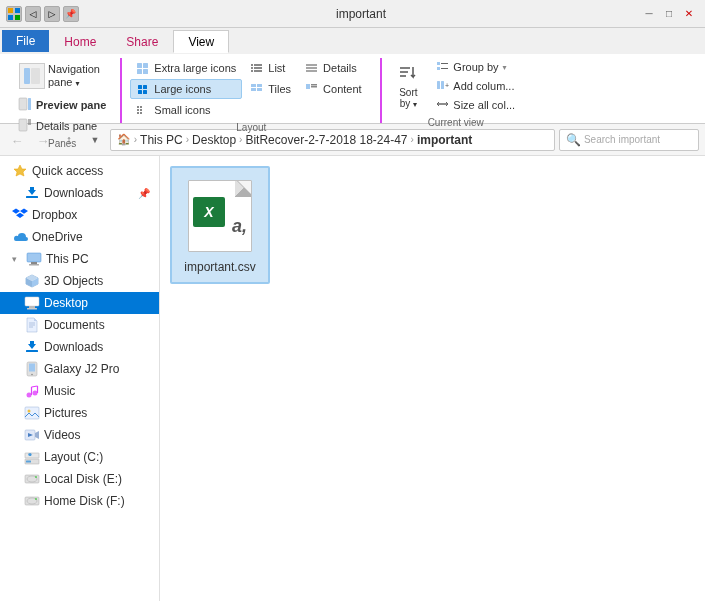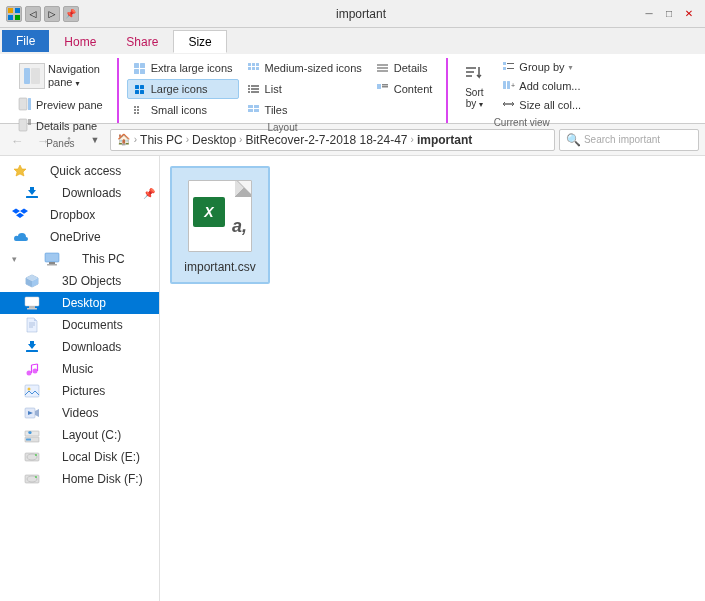--- a/index.html
+++ b/index.html
@@ -66,21 +66,21 @@
 
     
     .main { display: flex; height: calc(601px - 28px - 26px - 70px - 32px); }
 
     
     .sidebar {
       width: 160px; background: #fff; border-right: 1px solid #e0e0e0;
       overflow-y: auto; padding: 4px 0; flex-shrink: 0;
     }
     .sidebar-item {
-      display: flex; align-items: center; gap: 22px; padding: 3px 8px 3px 12px;
+      display: flex; align-items: center; gap: 4px; padding: 3px 8px 3px 12px;
       font-size: 12px; color: #333; cursor: pointer; white-space: nowrap;
     }
     .sidebar-item.selected { background: #0078d7; color: #fff; }
     .sidebar-icon { width: 16px; height: 16px; flex-shrink: 0; display: flex; align-items: center; justify-content: center; }
     .sidebar-indent { padding-left: 24px; }
     .pin-icon { margin-left: auto; font-size: 10px; color: #666; }
 
     
     .file-area { flex: 1; background: #fff; padding: 10px; overflow: auto; }
     .file-item {
@@ -145,40 +145,40 @@
     <div class="title-bar-btn">─</div>
     <div class="title-bar-btn">□</div>
     <div class="title-bar-btn" style="color:#c00;">✕</div>
   </div>
 </div>
 
 <div class="ribbon-tabs">
   <div class="ribbon-tab file">File</div>
   <div class="ribbon-tab">Home</div>
   <div class="ribbon-tab">Share</div>
-  <div class="ribbon-tab active">Size</div>
+  <div class="ribbon-tab active">View</div>
 </div>
 
 <div class="ribbon" style="height:70px; padding:4px 4px 0;">
 
   <div class="ribbon-group" style="align-items:center;">
     <div class="ribbon-group-content" style="flex-direction:column; align-items:flex-start; gap:1px; flex:1; justify-content:center;">
       <div class="ribbon-large-btn" style="flex-direction:row; gap:3px; min-width:80px;">
         <span style="display:inline-block; width:26px; height:26px; background:#f0f0f0; border:1px solid #ccc; display:flex; align-items:center; justify-content:center; flex-shrink:0;">
           <svg width="18" height="18" viewBox="0 0 18 18">
               <rect x="1" y="1" width="6" height="16" fill="#a0c8f0" rx="1"></rect>
               <rect x="8" y="1" width="9" height="16" fill="#e0e0e0" rx="1"></rect>
             </svg>
         </span>
         <div style="display:flex; flex-direction:column; align-items:flex-start;">
           <span style="font-size:11px; line-height:1.2;">Navigation</span>
           <span style="font-size:11px; line-height:1.2;">pane <span style="font-size:8px;">▾</span></span>
         </div>
       </div>
-      <div class="ribbon-btn" style="padding:1px 5px;">
+      <div class="ribbon-btn" style="padding:1px 5px;font-weight:bold;">
         <span>
           <svg width="14" height="14" viewBox="0 0 14 14">
               <rect x="1" y="1" width="8" height="12" fill="#e0e0e0" rx="1" stroke="#aaa" stroke-width="0.5"></rect>
               <rect x="10" y="1" width="3" height="12" fill="#a0c8f0" rx="0.5"></rect>
             </svg>
         </span>
         <span>Preview pane</span>
       </div>
       <div class="ribbon-btn" style="padding:1px 5px;">
         <span>
@@ -228,33 +228,20 @@
                 <rect x="1" y="5" width="2" height="2" fill="#888"></rect>
                 <rect x="4" y="5" width="2" height="2" fill="#888"></rect>
                 <rect x="1" y="8" width="2" height="2" fill="#888"></rect>
                 <rect x="4" y="8" width="2" height="2" fill="#888"></rect>
               </svg>
           </span>
           <span>Small icons</span>
         </div>
       </div>
       <div style="display:flex; flex-direction:column; gap:1px; margin-right:2px;">
-        <div class="ribbon-btn">
-          <span style="width:14px; height:14px; display:inline-flex; align-items:center;">
-            <svg width="13" height="13" viewBox="0 0 13 13">
-                <rect x="1" y="1" width="3" height="3" fill="#a0c8f0" rx="0.3"></rect>
-                <rect x="5" y="1" width="3" height="3" fill="#a0c8f0" rx="0.3"></rect>
-                <rect x="9" y="1" width="3" height="3" fill="#a0c8f0" rx="0.3"></rect>
-                <rect x="1" y="5" width="3" height="3" fill="#a0c8f0" rx="0.3"></rect>
-                <rect x="5" y="5" width="3" height="3" fill="#a0c8f0" rx="0.3"></rect>
-                <rect x="9" y="5" width="3" height="3" fill="#a0c8f0" rx="0.3"></rect>
-              </svg>
-          </span>
-          <span>Medium-sized icons</span>
-        </div>
         <div class="ribbon-btn">
           <span style="width:14px; height:14px; display:inline-flex; align-items:center;">
             <svg width="13" height="13" viewBox="0 0 13 13">
                 <rect x="1" y="2" width="2" height="2" fill="#888"></rect>
                 <rect x="4" y="2" width="8" height="2" fill="#888"></rect>
                 <rect x="1" y="5" width="2" height="2" fill="#888"></rect>
                 <rect x="4" y="5" width="8" height="2" fill="#888"></rect>
                 <rect x="1" y="8" width="2" height="2" fill="#888"></rect>
                 <rect x="4" y="8" width="8" height="2" fill="#888"></rect>
               </svg>
@@ -469,20 +456,30 @@
     <div class="sidebar-item sidebar-indent">
       <span class="sidebar-icon">
         <svg width="16" height="16" viewBox="0 0 16 16">
             <rect x="2" y="11" width="12" height="2" fill="#0078d7" rx="0.5"></rect>
             <polygon points="8,10 4,5 6,5 6,2 10,2 10,5 12,5" fill="#0078d7"></polygon>
           </svg>
       </span>
       <span>Downloads</span>
     </div>
 
+    <div class="sidebar-item sidebar-indent">
+      <span class="sidebar-icon">
+        <svg width="14" height="16" viewBox="0 0 14 16">
+            <rect x="2" y="1" width="10" height="14" rx="1.5" fill="#e0e0e0" stroke="#aaa" stroke-width="0.5"></rect>
+            <circle cx="7" cy="13.5" r="0.8" fill="#888"></circle>
+            <rect x="4" y="2.5" width="6" height="8" fill="#a0c8f0" rx="0.3"></rect>
+          </svg>
+      </span>
+      <span>Galaxy J2 Pro</span>
+    </div>
 
     <div class="sidebar-item sidebar-indent">
       <span class="sidebar-icon">
         <svg width="16" height="16" viewBox="0 0 16 16">
             <circle cx="5" cy="12" r="2.5" fill="#e040fb" opacity="0.8"></circle>
             <circle cx="11" cy="10" r="2.5" fill="#e040fb" opacity="0.8"></circle>
             <line x1="7.5" y1="12" x2="7.5" y2="4" stroke="#e040fb" stroke-width="1.2"></line>
             <line x1="13.5" y1="10" x2="13.5" y2="3" stroke="#e040fb" stroke-width="1.2"></line>
             <line x1="7.5" y1="4" x2="13.5" y2="3" stroke="#e040fb" stroke-width="1.2"></line>
           </svg>

